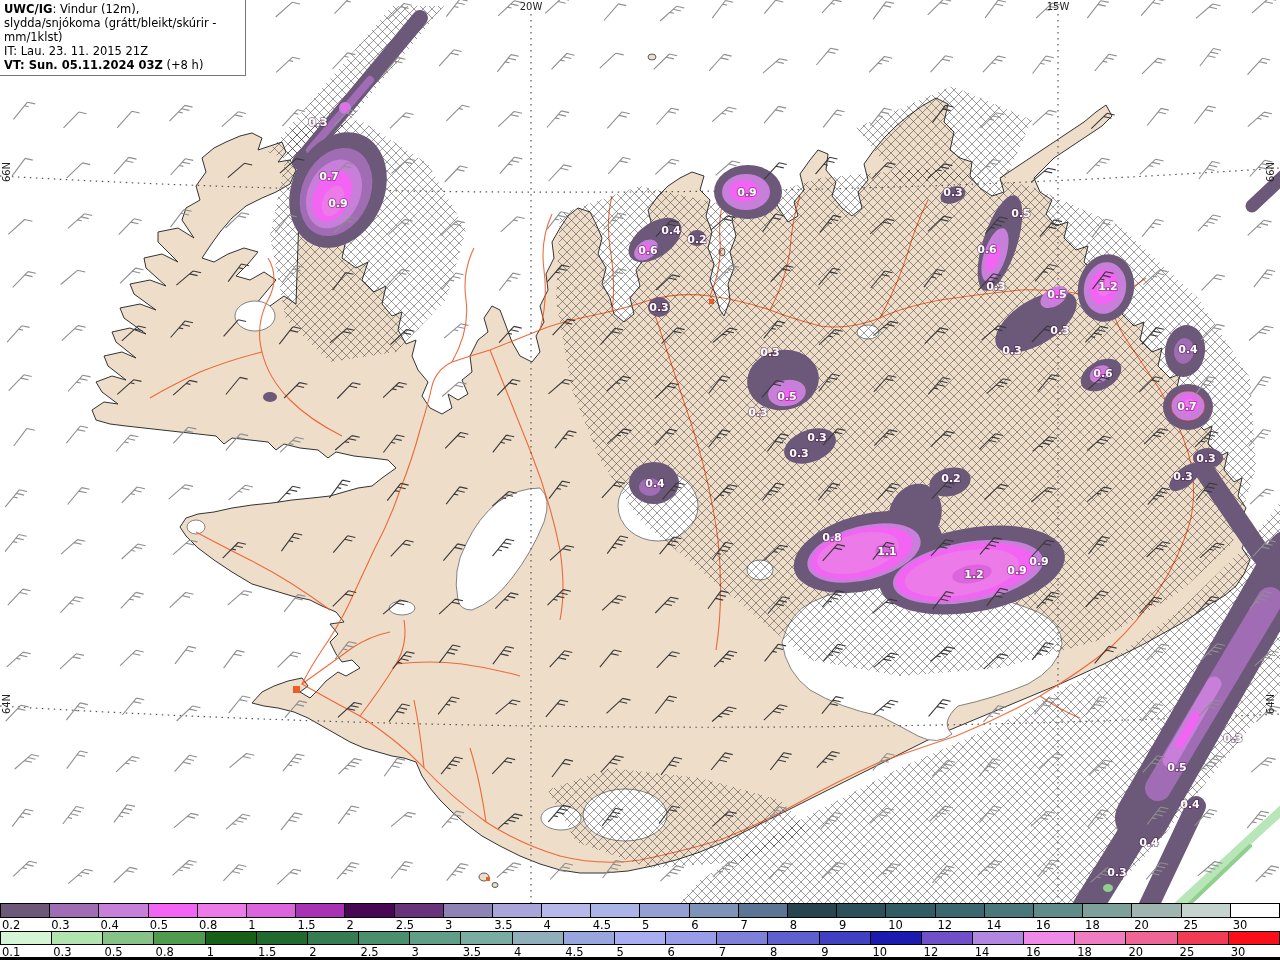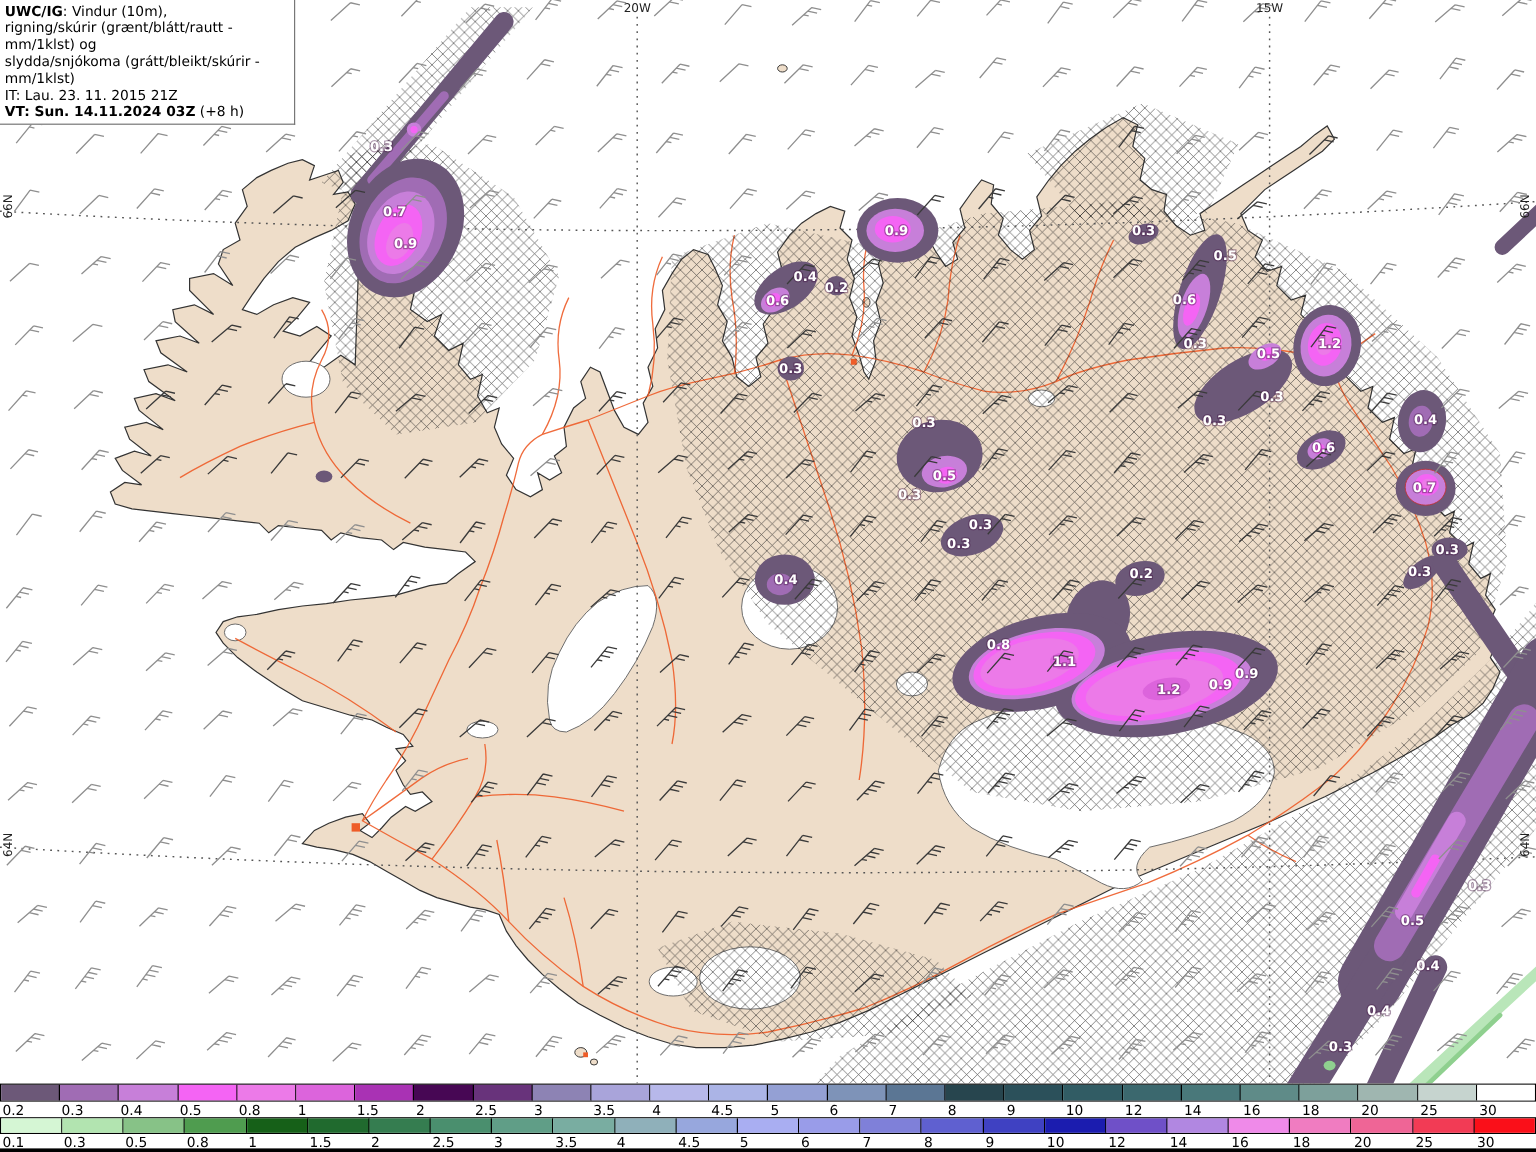--- a/index.html
+++ b/index.html
@@ -636,25 +636,24 @@
         <text x="1058" y="10" class="grat-label" text-anchor="middle">15W</text>
         <text x="10" y="172" class="grat-label" text-anchor="middle" transform="rotate(-90 10 172)">66N</text>
         <text x="1274" y="172" class="grat-label" text-anchor="middle" transform="rotate(-90 1274 172)">66N</text>
         <text x="10" y="704" class="grat-label" text-anchor="middle" transform="rotate(-90 10 704)">64N</text>
         <text x="1274" y="704" class="grat-label" text-anchor="middle" transform="rotate(-90 1274 704)">64N</text>
       </g>
 </svg>
 </div>
 
 <div id="titlebox">
-  <div><span class="b">UWC/IG</span><span>: Vindur (10m),</span></div>
-  <div>rigning/skúrir (grænt/blátt/rautt - mm/1klst) og</div>
+  <div><span class="b">UWC/IG</span><span>: Vindur (12m),</span></div>
   <div>slydda/snjókoma (grátt/bleikt/skúrir - mm/1klst)</div>
   <div>IT: Lau. 23. 11. 2015 21Z</div>
-  <div><span class="b">VT: Sun. 14.11.2024 03Z</span><span> (+8 h)</span></div>
+  <div><span class="b">VT: Sun. 05.11.2024 03Z</span><span> (+8 h)</span></div>
 </div>
 
 <div id="legend">
   <div class="bar" id="sleet-bar">
       <div style="background: rgb(108, 88, 120);"></div>
       <div style="background: rgb(160, 108, 180);"></div>
       <div style="background: rgb(199, 127, 217);"></div>
       <div style="background: rgb(244, 100, 244);"></div>
       <div style="background: rgb(236, 122, 232);"></div>
       <div style="background: rgb(220, 100, 220);"></div>

